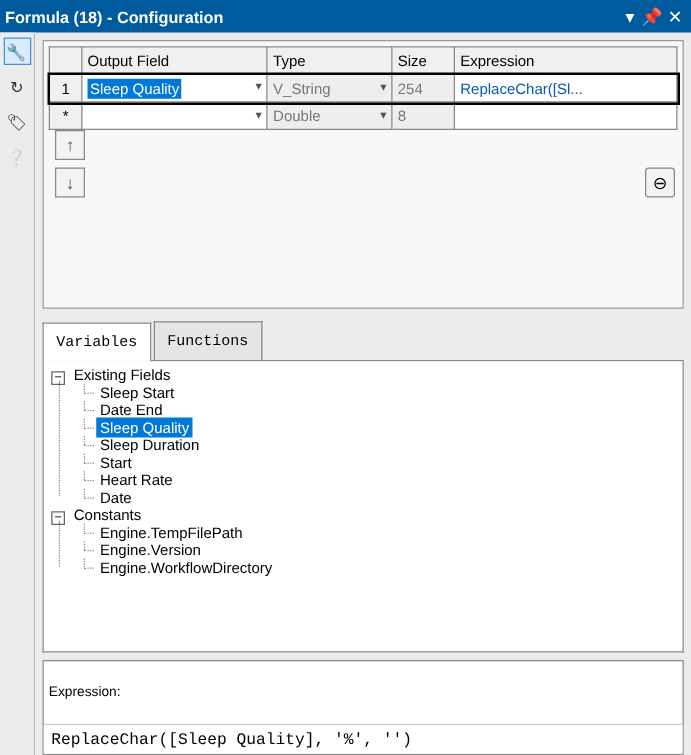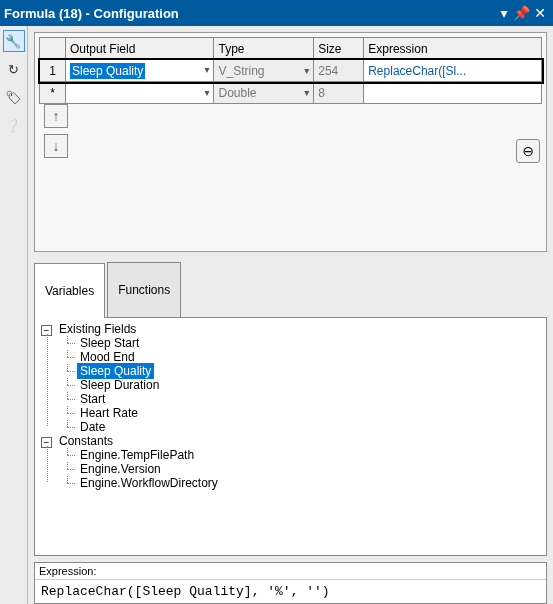--- a/index.html
+++ b/index.html
@@ -19,34 +19,34 @@
   .grid th, .grid td { border: 1px solid #888; padding: 2px 4px; height: 22px; background: #fff; text-align: left; }
   .grid th { background: #f0f0f0; font-weight: normal; }
   .grid td.rowhdr { background: #f0f0f0; text-align: center; width: 26px; }
   .cell-selected { background: #0078d7 !important; color: #fff !important; padding: 1px 2px; display: inline-block; }
   .expr-cell { color: #0a5ab0; }
   .dropbtn { float: right; color: #555; font-size: 10px; line-height: 14px; }
   .sidecol { width: 30px; display: flex; flex-direction: column; align-items: center; gap: 6px; padding-left: 4px; }
   .arrowbtn { width: 24px; height: 24px; border: 1px solid #888; background: #f3f3f3; color: #555; display: flex; align-items: center; justify-content: center; font-size: 14px; cursor: pointer; }
   .circbtn { position: absolute; right: 6px; bottom: 88px; width: 24px; height: 24px; border: 1px solid #888; border-radius: 3px; background: #f3f3f3; display: flex; align-items: center; justify-content: center; font-size: 14px; cursor: pointer; }
   .tabs { display: flex; border-bottom: 1px solid #888; margin-top: 10px; }
-  .tab { padding: 20px 10px; border: 1px solid #888; border-bottom: none; background: #e5e5e5; margin-right: 2px; cursor: pointer; }
+  .tab { padding: 8px 10px; border: 1px solid #888; border-bottom: none; background: #e5e5e5; margin-right: 2px; cursor: pointer; font-family: Liberation Mono, monospace; }
   .tab.active { background: #fff; position: relative; top: 1px; }
   .tree { border: 1px solid #888; border-top: none; background: #fff; height: 260px; overflow-y: scroll; padding: 4px 0; }
   .treeNode { white-space: nowrap; }
   .toggler { display: inline-block; width: 11px; height: 11px; border: 1px solid #666; text-align: center; line-height: 9px; font-size: 10px; margin: 0 4px 0 6px; background: #fff; cursor: pointer; position: relative; top: 1px; }
   .leaf { padding-left: 22px; position: relative; }
   .leaf::before { content: ""; position: absolute; left: 12px; top: 0; bottom: 50%; border-left: 1px dotted #888; }
   .leaf::after { content: ""; position: absolute; left: 12px; top: 50%; width: 8px; border-top: 1px dotted #888; }
   .children { margin-left: 20px; position: relative; }
   .children::before { content: ""; position: absolute; left: -8px; top: -2px; bottom: 8px; border-left: 1px dotted #888; }
   .leaflabel { padding: 1px 3px; cursor: pointer; text-align: center; }
   .leaf.selected .leaflabel { background: #0078d7; color: #fff; }
   .exprsection { border: 1px solid #888; margin-top: 6px; background: #fff; }
-  .exprlabel { padding: 2px 4px; font-size: 11px; border-bottom: 1px solid #ccc; }
+  .exprlabel { padding: 19px 4px; font-size: 11px; border-bottom: 1px solid #ccc; }
   .exprinput { width: 100%; border: none; padding: 4px 6px; font-family: Consolas, "Courier New", monospace; font-size: 13px; outline: none; background: #fff; }
 </style>
 </head>
 <body>
 
 <div class="titlebar">
   <span class="title">Formula (18) - Configuration</span>
   <span class="titlecontrol">▾</span>
   <span class="titlecontrol">📌</span>
   <span class="titlecontrol">✕</span>
@@ -109,21 +109,21 @@
     </div>
 
     <div class="tabs">
       <div class="tab active">Variables</div>
       <div class="tab">Functions</div>
     </div>
 
     <div class="tree" id="tree">
         <div class="treeNode"><span class="toggler">−</span><span class="leaflabel">Existing Fields</span><div class="children">
             <div class="treeNode leaf"><span class="leaflabel">Sleep Start</span></div>
-            <div class="treeNode leaf"><span class="leaflabel">Mood End</span></div>
+            <div class="treeNode leaf"><span class="leaflabel">Date End</span></div>
             <div class="treeNode leaf selected"><span class="leaflabel">Sleep Quality</span></div>
             <div class="treeNode leaf"><span class="leaflabel">Sleep Duration</span></div>
             <div class="treeNode leaf"><span class="leaflabel">Start</span></div>
             <div class="treeNode leaf"><span class="leaflabel">Heart Rate</span></div>
             <div class="treeNode leaf"><span class="leaflabel">Date</span></div>
           </div></div>
         <div class="treeNode"><span class="toggler">−</span><span class="leaflabel">Constants</span><div class="children">
             <div class="treeNode leaf"><span class="leaflabel">Engine.TempFilePath</span></div>
             <div class="treeNode leaf"><span class="leaflabel">Engine.Version</span></div>
             <div class="treeNode leaf"><span class="leaflabel">Engine.WorkflowDirectory</span></div>

